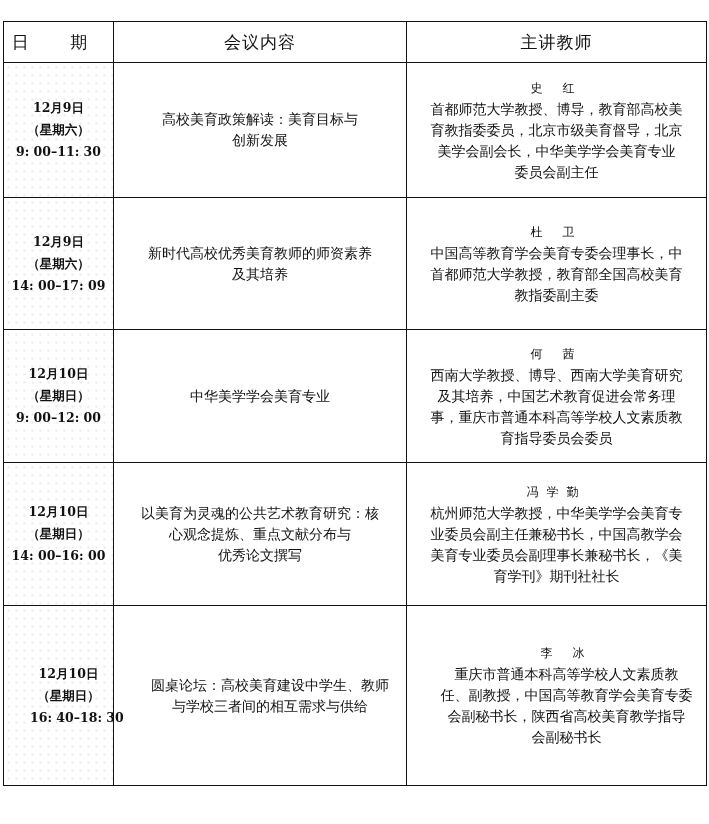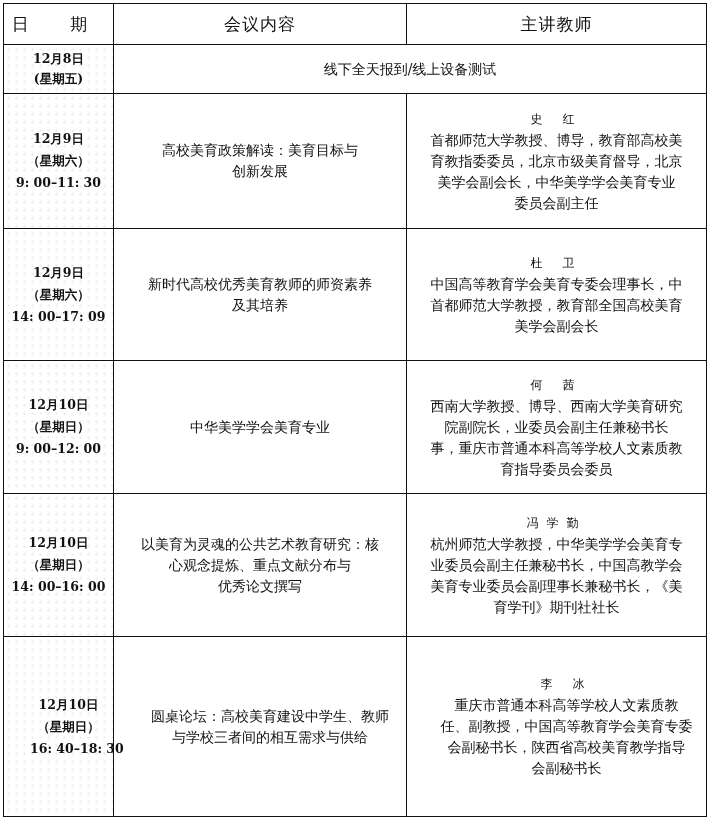--- a/index.html
+++ b/index.html
@@ -1,19 +1,19 @@
 <!DOCTYPE html>
 <html><head>
 <meta charset="utf-8">
 <style>
   html, body { margin: 0; padding: 0; background: #ffffff; }
   body { width: 709px; height: 824px; position: relative; overflow: hidden;
          font-family: "DejaVu Serif", "Liberation Serif", serif; color: #111; }
   table.schedule {
-    position: absolute; left: 3px; top: 3px;
+    position: absolute; left: 3px; top: 21px;
     border-collapse: collapse; table-layout: fixed;
     width: 703px;
   }
   table.schedule td, table.schedule th {
     border: 1.5px solid #111;
     text-align: center; vertical-align: middle;
     padding: 0 6px; box-sizing: border-box;
   }
   col.c-date { width: 110px; }
   col.c-content { width: 293px; }
@@ -48,29 +48,20 @@
       <col class="c-teacher">
   </colgroup>
   <thead>
     <tr>
       <th class="date-h">日 期</th>
       <th>会议内容</th>
       <th>主讲教师</th>
     </tr>
   </thead>
   <tbody>
-    <tr class="r0">
-      <td class="date first">
-        <span class="line">12月8日</span>
-        <span class="line">(星期五)</span>
-      </td>
-      <td class="content" colspan="2">
-        <span class="line">线下全天报到/线上设备测试</span>
-      </td>
-    </tr>
 
     <tr class="r1">
       <td class="date">
         <span class="line">12月9日</span>
         <span class="line">（星期六）</span>
         <span class="line">9: 00–11: 30</span>
       </td>
       <td class="content">
         <span class="line">高校美育政策解读：美育目标与</span>
         <span class="line">创新发展</span>
@@ -91,37 +82,37 @@
         <span class="line">14: 00–17: 09</span>
       </td>
       <td class="content">
         <span class="line">新时代高校优秀美育教师的师资素养</span>
         <span class="line">及其培养</span>
       </td>
       <td class="teacher">
         <span class="tname">杜 卫</span>
         <span class="line">中国高等教育学会美育专委会理事长，中</span>
         <span class="line">首都师范大学教授，教育部全国高校美育</span>
-        <span class="line">美学会副会长</span>
+        <span class="line">教指委副主委</span>
       </td>
     </tr>
 
     <tr class="r3">
       <td class="date">
         <span class="line">12月10日</span>
         <span class="line">（星期日）</span>
         <span class="line">9: 00–12: 00</span>
       </td>
       <td class="content">
         <span class="line">中华美学学会美育专业</span>
       </td>
       <td class="teacher">
         <span class="tname">何 茜</span>
         <span class="line">西南大学教授、博导、西南大学美育研究</span>
-        <span class="line">院副院长，业委员会副主任兼秘书长</span>
+        <span class="line">及其培养，中国艺术教育促进会常务理</span>
         <span class="line">事，重庆市普通本科高等学校人文素质教</span>
         <span class="line">育指导委员会委员</span>
       </td>
     </tr>
 
     <tr class="r4">
       <td class="date">
         <span class="line">12月10日</span>
         <span class="line">（星期日）</span>
         <span class="line">14: 00–16: 00</span>

